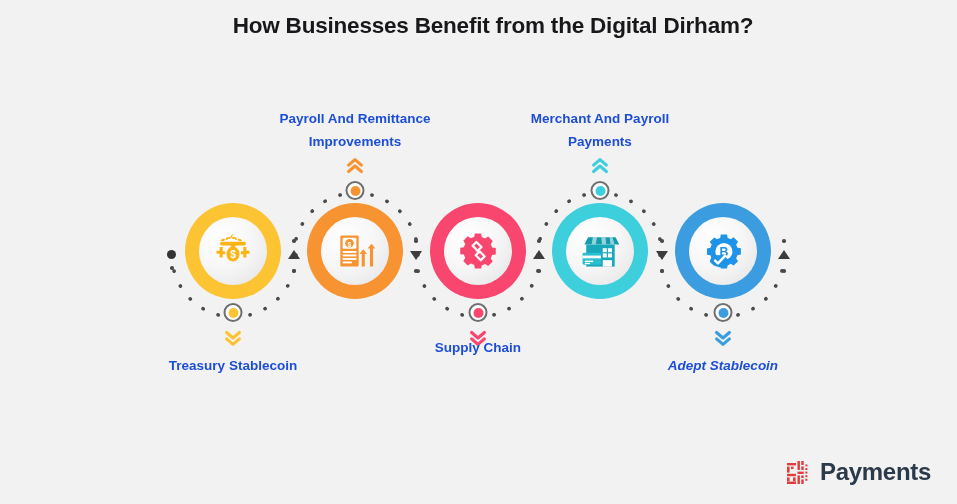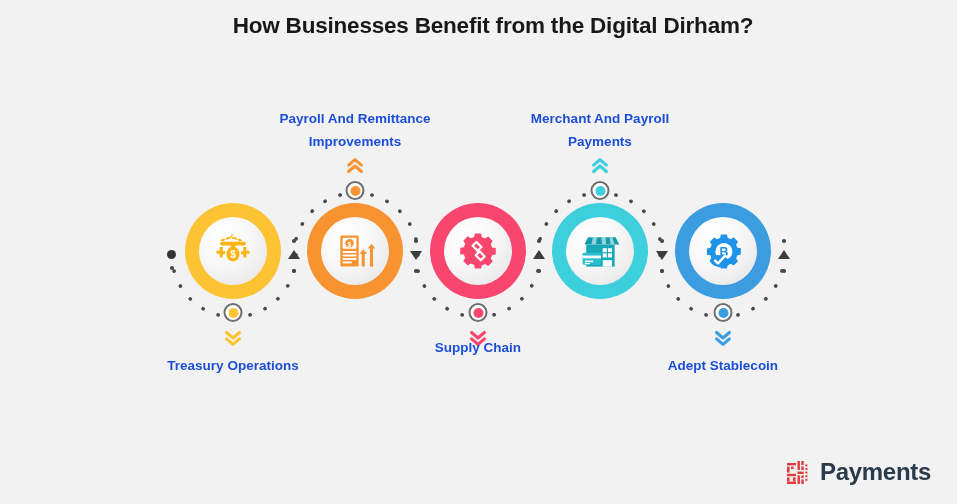--- a/index.html
+++ b/index.html
@@ -211,21 +211,21 @@
     <div class="dotmark" style="top:303px;">
       <i style="background:#fcc433;"></i>
     </div>
     <svg class="chev" style="top:327px;" viewBox="0 0 24 24">
       <g fill="none" stroke="#fcc433" stroke-width="3.4" stroke-linecap="round" stroke-linejoin="round">
         <polyline points="5,6 12,12 19,6"></polyline>
         <polyline points="5,13 12,19 19,13"></polyline>
       </g>
     </svg>
     <div class="label" style="top:354px;">
-      <div>Treasury Operations</div>
+      <div>Treasury Stablecoin</div>
     </div>
   </div>
 
   <div class="node" style="left:275px;">
     <div class="label" style="top:107px;">
       <div>Payroll And Remittance</div>
       <div>Improvements</div>
     </div>
     <svg class="chev" style="top:155px;" viewBox="0 0 24 24">
       <g fill="none" stroke="#f79331" stroke-width="3.4" stroke-linecap="round" stroke-linejoin="round">
@@ -348,21 +348,21 @@
     </div>
     <div class="dotmark" style="top:303px;">
       <i style="background:#3b9de0;"></i>
     </div>
     <svg class="chev" style="top:327px;" viewBox="0 0 24 24">
       <g fill="none" stroke="#3b9de0" stroke-width="3.4" stroke-linecap="round" stroke-linejoin="round">
         <polyline points="5,6 12,12 19,6"></polyline>
         <polyline points="5,13 12,19 19,13"></polyline>
       </g>
     </svg>
-    <div class="label" style="top:354px;">
+    <div class="label" style="top:354px;font-style:italic;">
       <div>Adept Stablecoin</div>
     </div>
   </div>
 
   <div class="logo">
     <svg class="logo-mark" width="26" height="26" viewBox="0 0 26 26">
       <g fill="#e23b3b">
         <rect x="1" y="4" width="9" height="2.4"></rect>
         <rect x="1" y="7.6" width="2.6" height="6"></rect>
         <rect x="5" y="7.6" width="2.6" height="2.4"></rect>

